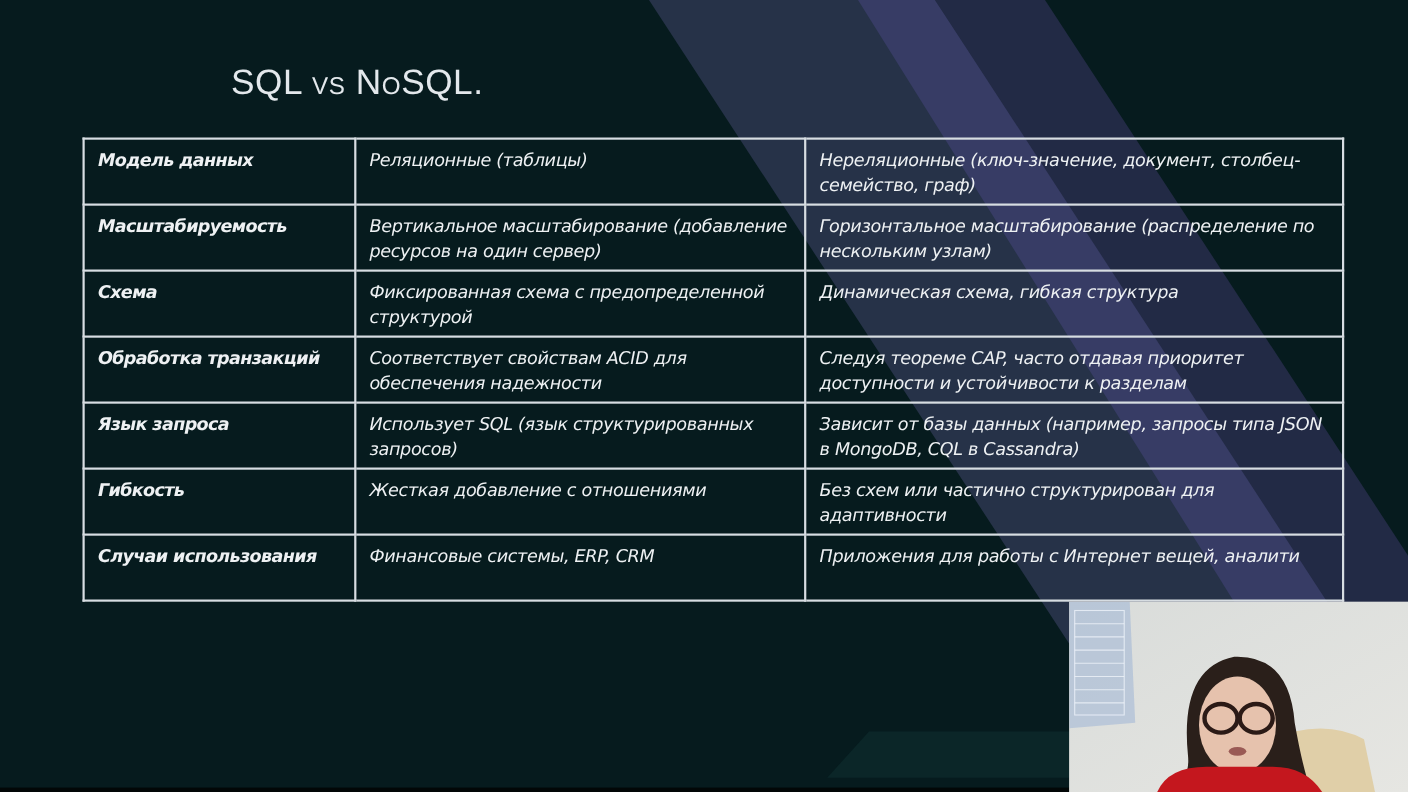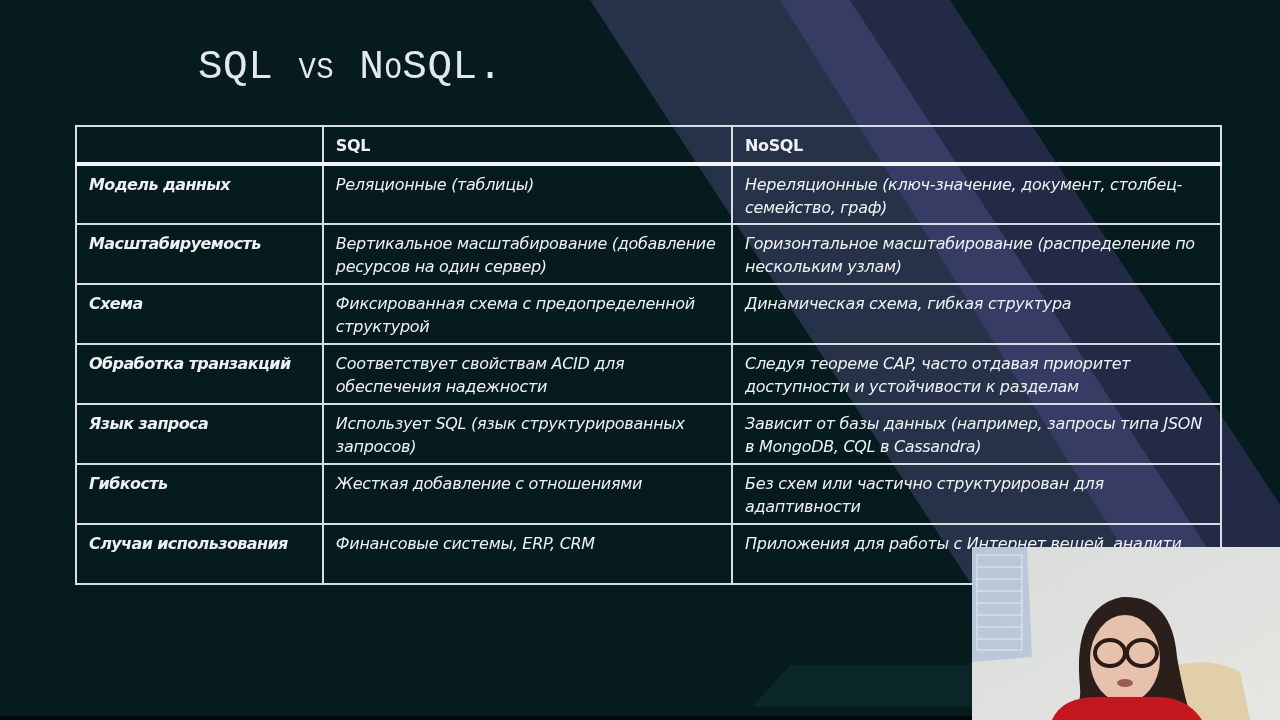--- a/index.html
+++ b/index.html
@@ -4,23 +4,23 @@
 <style>
   html, body { margin: 0; padding: 0; }
   body {
     width: 1280px; height: 720px; overflow: hidden; position: relative;
     background: #061b1e;
     font-family: "DejaVu Sans", sans-serif;
   }
   .bg { position: absolute; left: 0; top: 0; width: 1280px; height: 720px; }
   .title {
     position: absolute; left: 198px; top: 44px;
-    font-family: Liberation Mono, monospace;
-    font-size: 41px; color: #e3e8ec; letter-spacing: 0.5px;
-    font-variant: small-caps; margin: 0; font-weight: normal;
+    font-family: Liberation Sans, sans-serif;
+    font-size: 32px; color: #e3e8ec; letter-spacing: 0.5px;
+    font-variant: small-caps; margin: 12px; font-weight: normal;
   }
   table.cmp {
     position: absolute; left: 75px; top: 125px;
     width: 1147px; border-collapse: collapse;
     color: #eef1f3; font-size: 16px; line-height: 23px;
   }
   table.cmp td, table.cmp th {
     border: 2px solid #d7dde2; vertical-align: top;
     padding: 7px 12px 0 12px; text-align: left;
     box-sizing: border-box;
@@ -50,25 +50,20 @@
 
 <h1 class="title">SQL vs NoSQL.</h1>
 
 <table class="cmp">
   <colgroup>
       <col class="c1">
       <col class="c2">
       <col class="c3">
     </colgroup>
   <tbody>
-      <tr class="head">
-    <th></th>
-    <th>SQL</th>
-    <th>NoSQL</th>
-  </tr>
   <tr>
     <td class="label">Модель данных</td>
     <td class="val">Реляционные (таблицы)</td>
     <td class="val">Нереляционные (ключ-значение, документ, столбец-семейство, граф)</td>
   </tr>
   <tr>
     <td class="label">Масштабируемость</td>
     <td class="val">Вертикальное масштабирование (добавление ресурсов на один сервер)</td>
     <td class="val">Горизонтальное масштабирование (распределение по нескольким узлам)</td>
   </tr>

